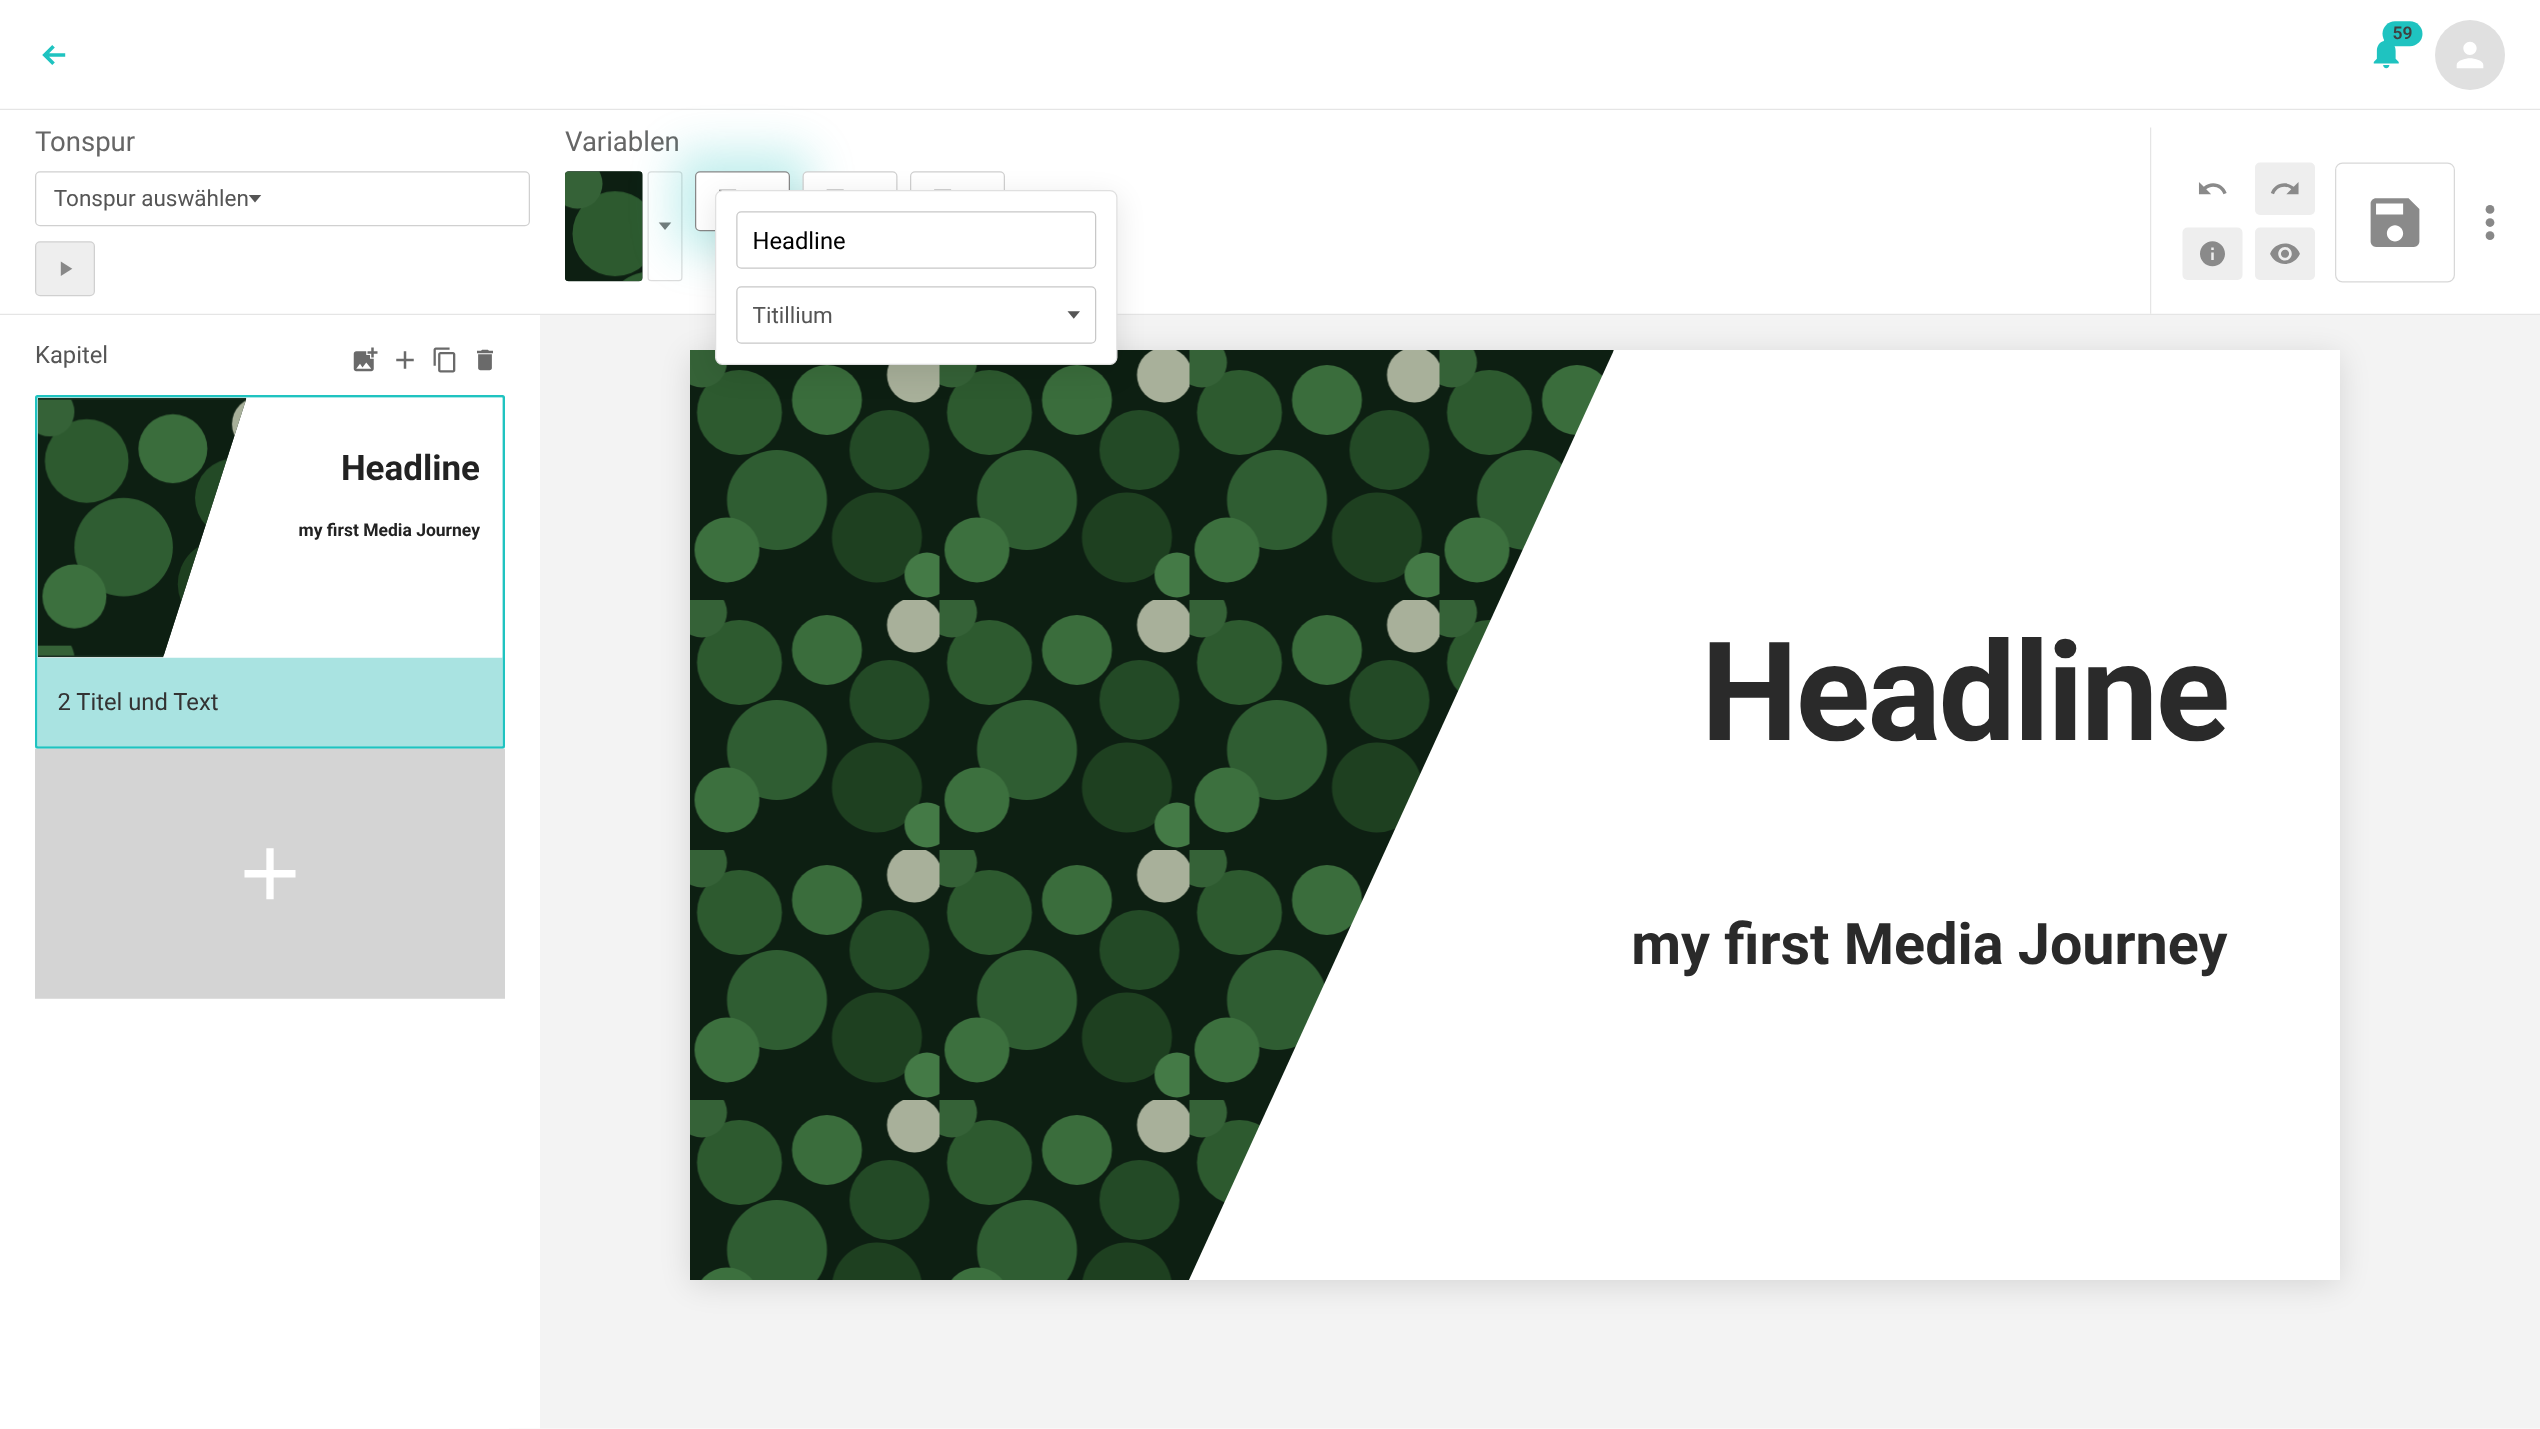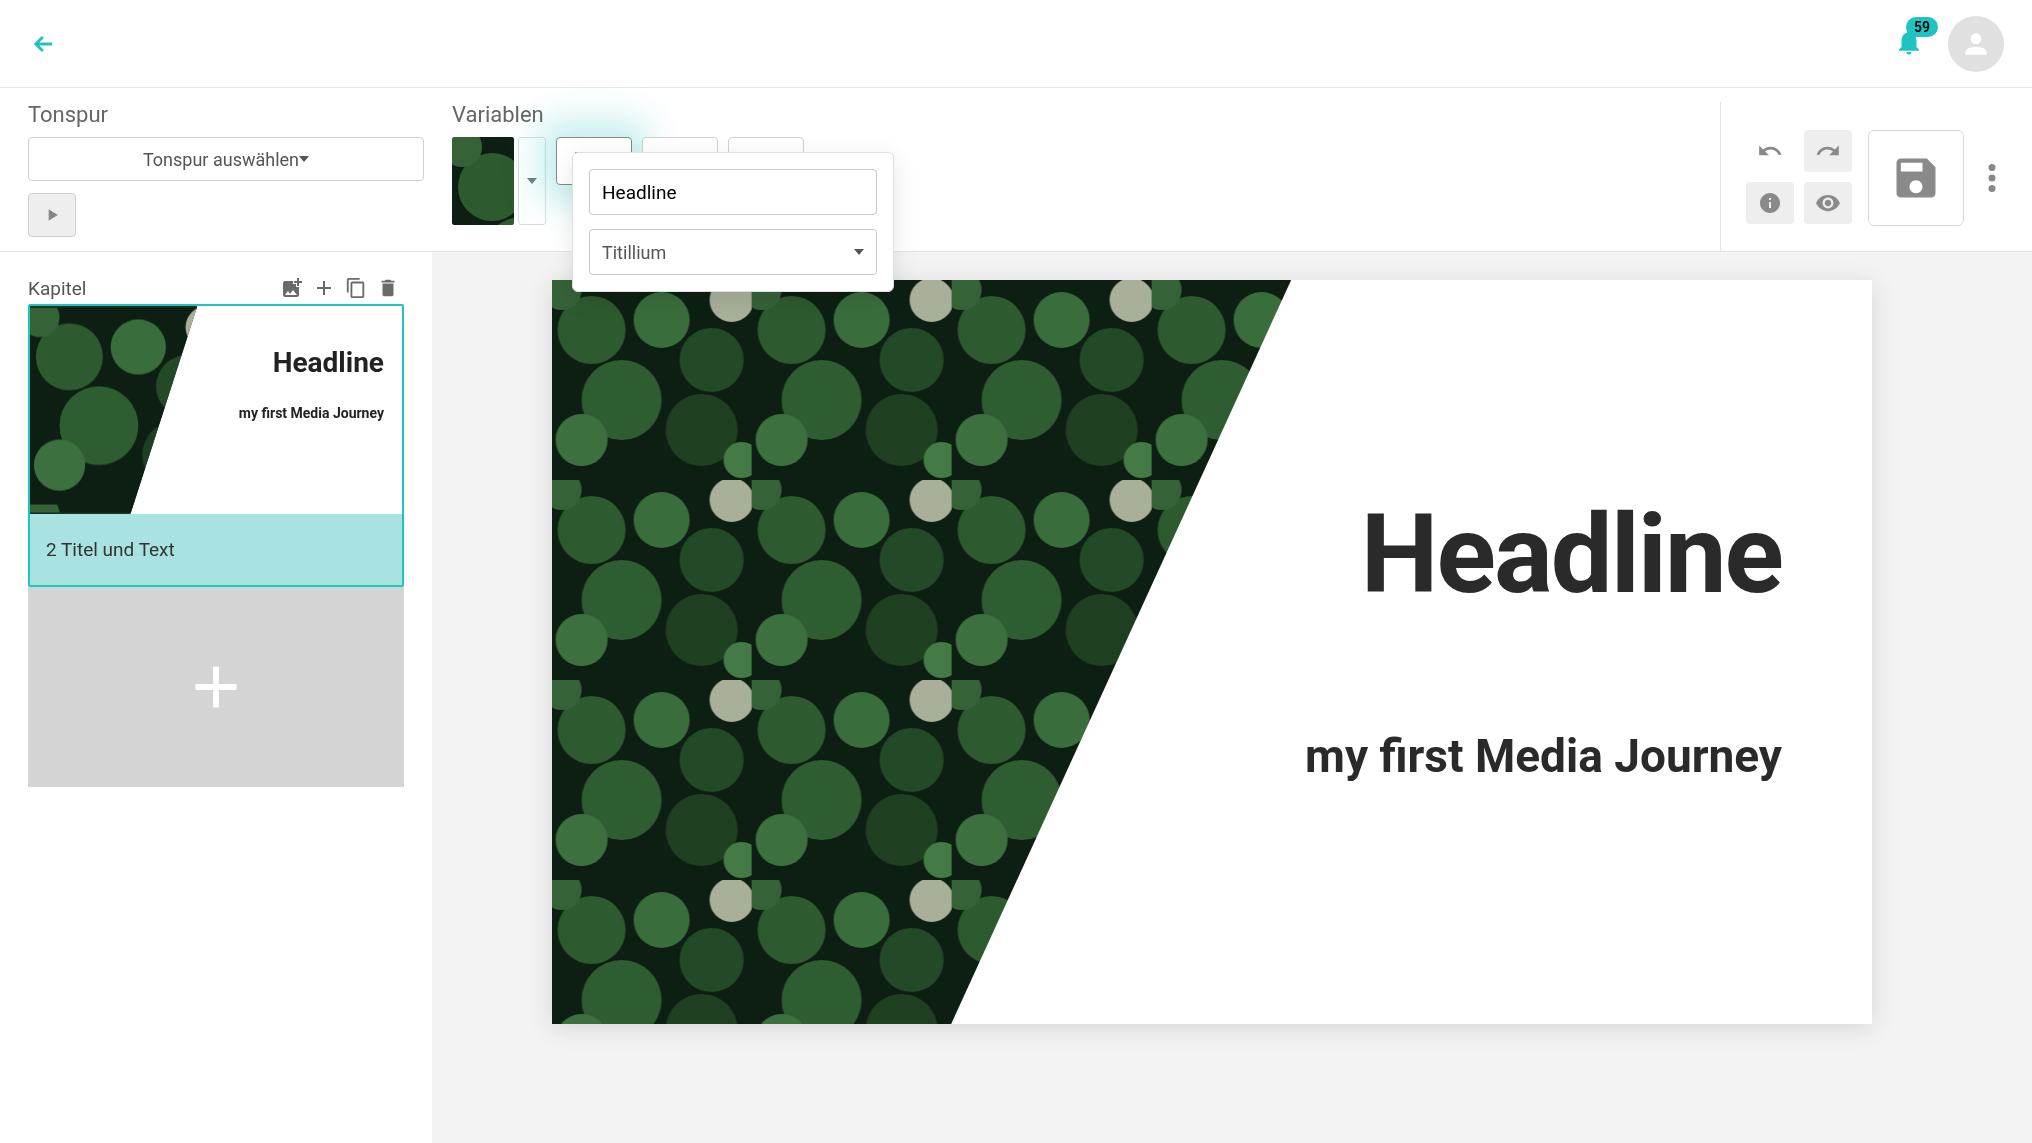--- a/index.html
+++ b/index.html
@@ -5,28 +5,28 @@
 * { margin: 0; padding: 0; box-sizing: border-box; font-family: -apple-system, BlinkMacSystemFont, "Segoe UI", Roboto, sans-serif; }
 body { background: #fff; width: 2032px; height: 1143px; overflow: hidden; }
 
 
 .header { display: flex; align-items: center; height: 88px; padding: 0 28px; border-bottom: 1px solid #e5e5e5; }
 .back-btn { width: 32px; height: 32px; display: flex; align-items: center; justify-content: center; cursor: pointer; color: #1fc3c0; margin-right: 16px; }
 .page-title { color: #1fc3c0; font-size: 32px; font-weight: 400; }
 .header-spacer { flex: 1; }
 .notif-wrap { position: relative; margin-right: 24px; cursor: pointer; }
 .notif-icon { color: #1fc3c0; }
-.notif-badge { position: absolute; top: -10px; right: -14px; background: #1fc3c0; color: #000000; font-size: 14px; font-weight: 600; border-radius: 12px; padding: 2px 8px; }
+.notif-badge { position: absolute; top: -10px; right: -14px; background: #1fc3c0; color: #404040; font-size: 14px; font-weight: 600; border-radius: 12px; padding: 2px 8px; }
 .avatar { width: 56px; height: 56px; border-radius: 50%; background: #e0e0e0; display: flex; align-items: center; justify-content: center; cursor: pointer; }
 
 
 .toolbar { display: flex; padding: 14px 28px 0 28px; border-bottom: 1px solid #e5e5e5; min-height: 164px; }
 .tonspur-col { width: 404px; }
 .label { font-size: 22px; color: #666; margin-bottom: 10px; display: block; }
-.select { width: 100%; max-width: 396px; height: 44px; border: 1px solid #d0d0d0; border-radius: 4px; background: #fff; padding: 0 14px; font-size: 18px; color: #555; display: flex; align-items: center; justify-content: center; cursor: pointer; }
+.select { width: 100%; max-width: 396px; height: 44px; border: 1px solid #d0d0d0; border-radius: 4px; background: #fff; padding: 0 14px; font-size: 18px; color: #555; display: flex; align-items: center; justify-content: flex-start; cursor: pointer; }
 .play-btn { width: 48px; height: 44px; background: #eee; border: 1px solid #d0d0d0; border-radius: 4px; display: flex; align-items: center; justify-content: center; margin-top: 12px; cursor: pointer; color: #888; }
 
 .variablen-col { flex: 1; padding-left: 20px; position: relative; }
 .var-row { display: flex; align-items: flex-start; gap: 10px; margin-top: 4px; }
 .var-thumb-wrap { display: flex; align-items: center; }
 .var-thumb { width: 62px; height: 88px; border-radius: 3px; background: #1a3020; overflow: hidden; cursor: pointer; }
 .var-thumb .forest-mini { width: 100%; height: 100%; }
 .var-thumb-caret { width: 28px; height: 88px; display: flex; align-items: center; justify-content: center; cursor: pointer; color: #777; border: 1px solid #ddd; border-radius: 3px; margin-left: 4px; }
 
 .tt-btn { height: 48px; min-width: 76px; border: 1px solid #d0d0d0; border-radius: 4px; display: flex; align-items: center; justify-content: center; gap: 6px; cursor: pointer; color: #555; background: #fff; }
@@ -42,21 +42,21 @@
 .right-tools-inner { display: flex; align-items: flex-start; gap: 16px; margin-top: 28px; }
 .tool-grid { display: grid; grid-template-columns: 48px 48px; gap: 10px; }
 .tool-btn { width: 48px; height: 42px; border-radius: 4px; display: flex; align-items: center; justify-content: center; cursor: pointer; color: #8a8a8a; }
 .tool-btn.bg { background: #eee; }
 .save-btn { width: 96px; height: 96px; border: 1px solid #d8d8d8; border-radius: 6px; display: flex; align-items: center; justify-content: center; cursor: pointer; color: #8a8a8a; }
 .kebab { width: 24px; height: 96px; display: flex; align-items: center; justify-content: center; cursor: pointer; color: #888; }
 
 
 .main { display: flex; height: calc(100% - 252px); }
 .sidebar { width: 432px; padding: 20px 28px; }
-.kapitel-head { display: flex; align-items: center; }
+.kapitel-head { display: flex; margin-bottom: 12px; }
 .kapitel-head .lbl { font-size: 19px; color: #555; flex: 1; }
 .kapitel-head .ico { width: 32px; height: 32px; display: flex; align-items: center; justify-content: center; cursor: pointer; color: #6a6a6a; }
 .slide-card { border: 2px solid #1fc3c0; border-radius: 2px; overflow: hidden; background: #fff; }
 .slide-preview { height: 208px; position: relative; background: #fff; display: flex; }
 .slide-forest { width: 45%; background: #1a3022; position: relative; clip-path: polygon(0 0, 100% 0, 60% 100%, 0 100%); }
 .slide-text { flex: 1; padding: 40px 18px 0 0; text-align: right; }
 .slide-text .h { font-size: 28px; font-weight: 700; color: #222; }
 .slide-text .s { font-size: 14px; font-weight: 700; margin-top: 26px; color: #222; }
 .slide-label { background: #a9e3e1; padding: 24px 16px; font-size: 19px; color: #333; }
 .add-slide { height: 200px; background: #d4d4d4; display: flex; align-items: center; justify-content: center; cursor: pointer; color: #fff; margin-top: 0; }

